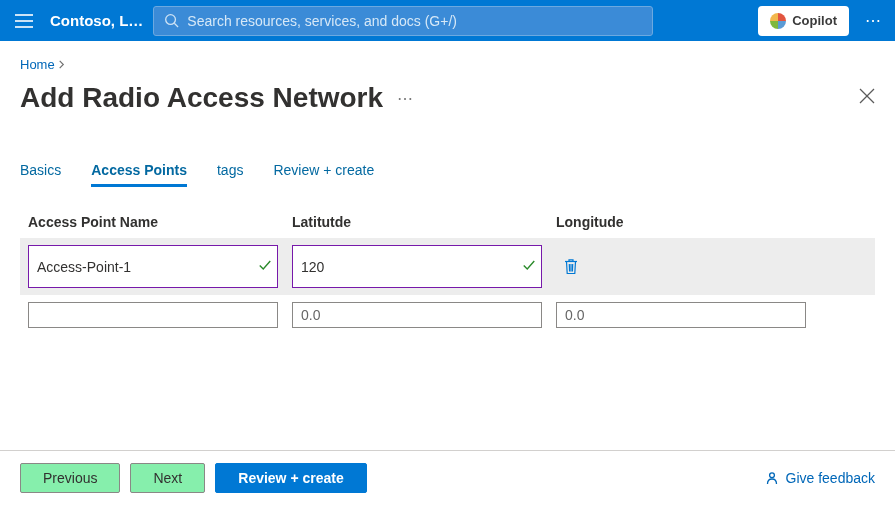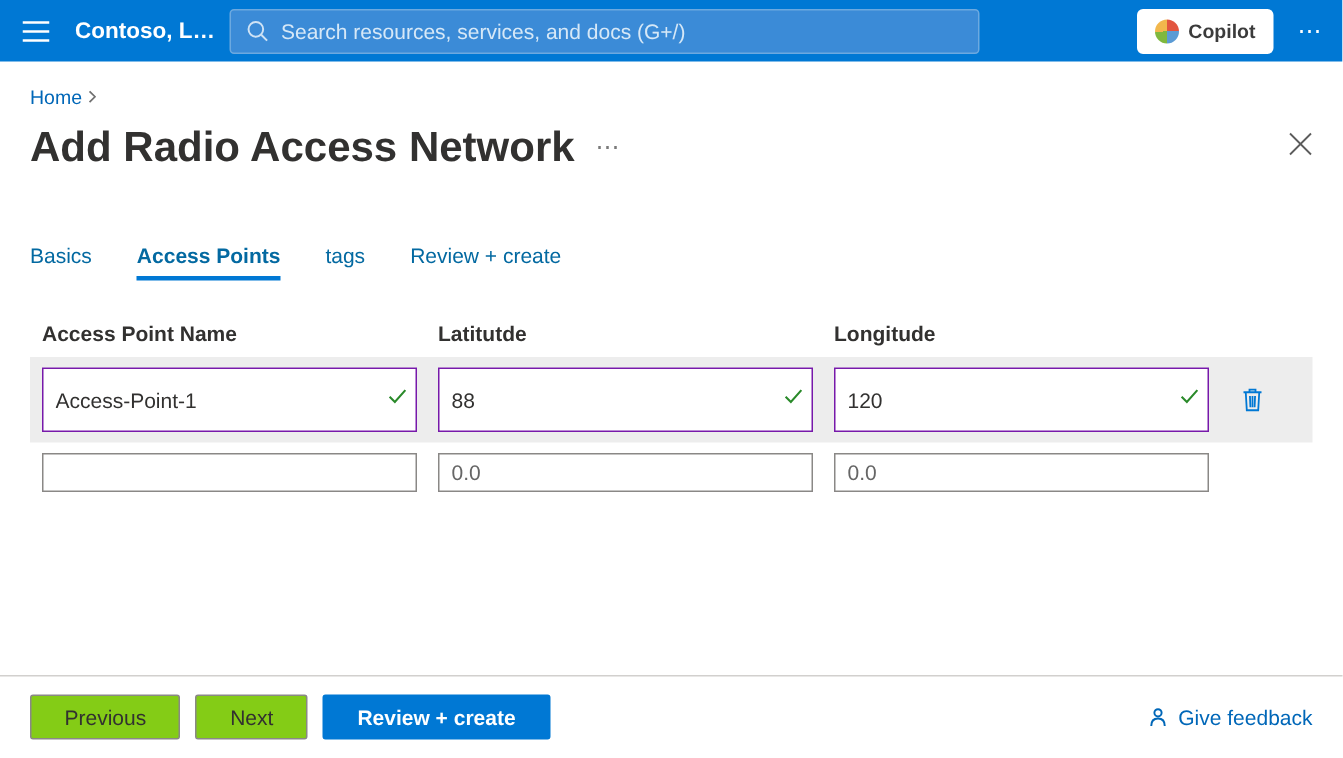--- a/index.html
+++ b/index.html
@@ -53,21 +53,21 @@
   .grid-row{display:flex;gap:14px;align-items:center;padding:7px 8px;}
   .grid-row.filled{background:var(--hover-row);}
   .validated-input{position:relative;display:flex;align-items:center;}
   .validated-input input{width:100%;height:43px;padding:0 26px 0 8px;font-size:14px;border:1px solid var(--border);background:#FFFFFF;outline:none;color:#323130;}
   .validated-input.focus input{border:1px solid var(--focus-purple);}
   .check{position:absolute;right:6px;color:var(--check-green);}
   .plain-input{width:100%;height:26px;padding:0 8px;font-size:14px;border:1px solid var(--border);background:#FFFFFF;outline:none;color:#666;}
   .trash{cursor:pointer;color:var(--azure-blue);display:flex;align-items:center;justify-content:center;}
   
   .footer{position:absolute;bottom:0;left:0;right:0;border-top:1px solid var(--light-border);padding:12px 20px;display:flex;align-items:center;gap:10px;}
-  .btn{height:30px;padding:0 22px;font-size:14px;border-radius:2px;cursor:pointer;border:1px solid var(--border);background:#84cc16;color:#323130;}
+  .btn{height:30px;padding:0 22px;font-size:14px;border-radius:2px;cursor:pointer;border:1px solid var(--border);background:#86efac;color:#323130;}
   .btn.primary{background:var(--azure-blue);border-color:var(--azure-blue);color:#FFFFFF;font-weight:600;}
   .footer-spacer{flex:1;}
   .feedback{display:flex;align-items:center;gap:6px;color:var(--link-blue);font-size:14px;cursor:pointer;}
 </style>
 </head>
 <body>
 
 <div class="header">
   <div class="hamburger">
     <svg width="18" height="14" viewBox="0 0 18 14" fill="none" stroke-width="1.6">
@@ -129,26 +129,20 @@
       <div class="col-act"></div>
     </div>
 
     <div class="grid-row filled">
       <div class="col-name validated-input focus">
         <input value="Access-Point-1" style="">
         <span class="check"><svg width="14" height="14" viewBox="0 0 16 16" fill="none" stroke="#2A8A2A" stroke-width="1.6">
               <polyline points="2,8.5 6,12.5 14,3.5"></polyline>
             </svg></span>
       </div>
-      <div class="col-lat validated-input focus">
-        <input value="88" style="">
-        <span class="check"><svg width="14" height="14" viewBox="0 0 16 16" fill="none" stroke="#2A8A2A" stroke-width="1.6">
-              <polyline points="2,8.5 6,12.5 14,3.5"></polyline>
-            </svg></span>
-      </div>
       <div class="col-lon validated-input focus">
         <input value="120" style="">
         <span class="check"><svg width="14" height="14" viewBox="0 0 16 16" fill="none" stroke="#2A8A2A" stroke-width="1.6">
               <polyline points="2,8.5 6,12.5 14,3.5"></polyline>
             </svg></span>
       </div>
       <div class="col-act trash">
         <svg width="16" height="17" viewBox="0 0 16 17" fill="none" stroke="#0078D4" stroke-width="1.2">
           <line x1="2" y1="3.5" x2="14" y2="3.5"></line>
           <path d="M6 3.5 V1.8 H10 V3.5"></path>

